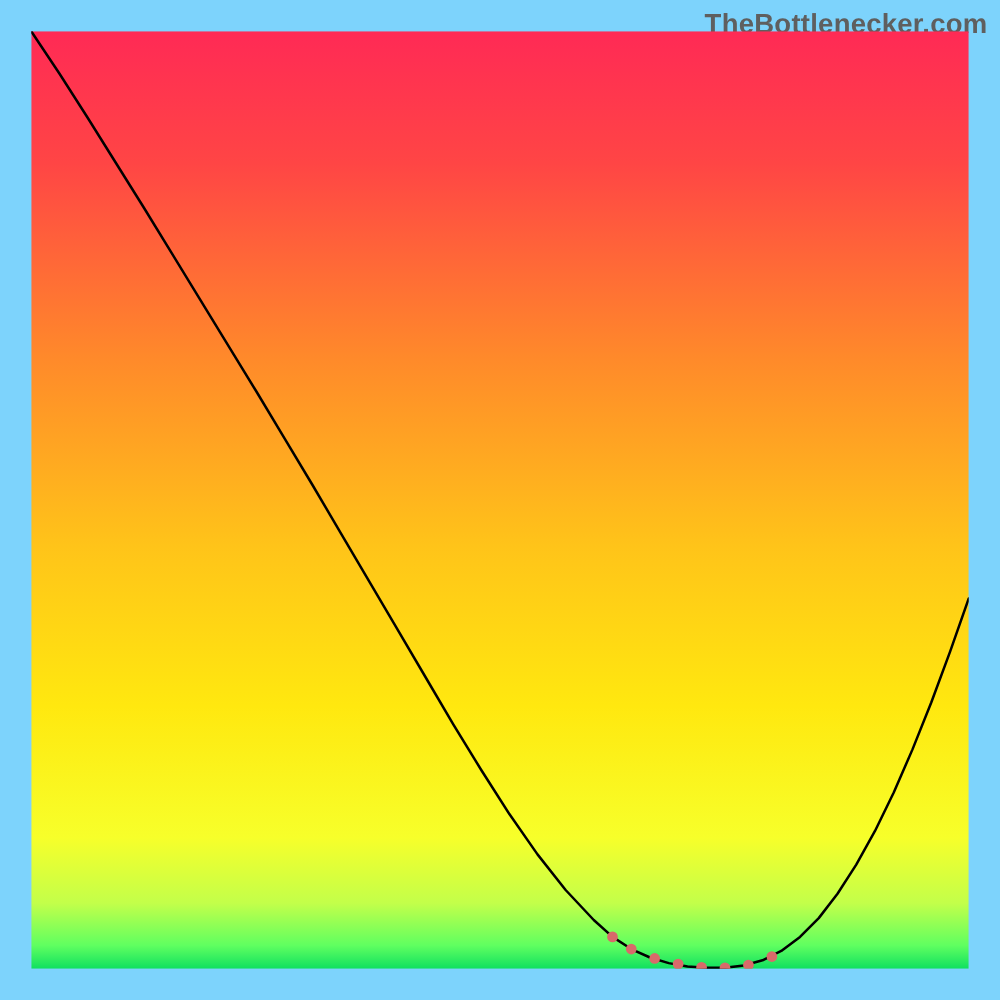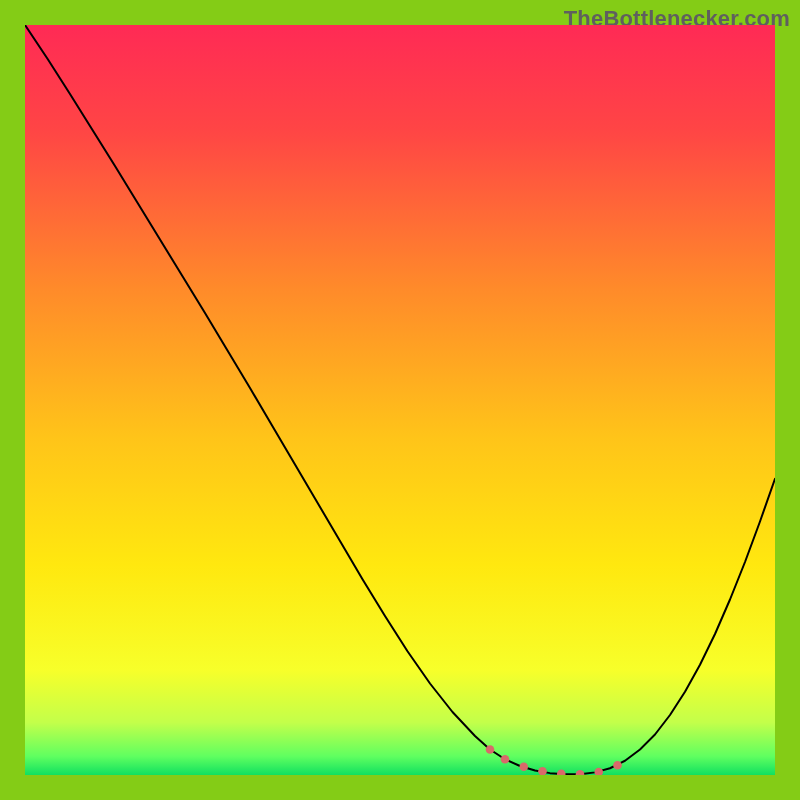--- a/index.html
+++ b/index.html
@@ -1,17 +1,17 @@
 <!DOCTYPE html>
 <html><head>
 <meta charset="utf-8">
 <style>
   * { margin: 0; padding: 0; box-sizing: border-box; }
   html, body { width: 800px; height: 800px; overflow: hidden; background: #000; }
-  .container { position: relative; width: 800px; height: 800px; background: #84cc16; }
+  .container { position: relative; width: 800px; height: 800px; background: #7dd3fc; }
   .watermark {
     position: absolute;
     top: 6px;
     right: 10px;
     font-family: Arial, Helvetica, sans-serif;
     font-size: 22px;
     font-weight: bold;
     color: #5f5f5f;
     letter-spacing: 0.2px;
   }

